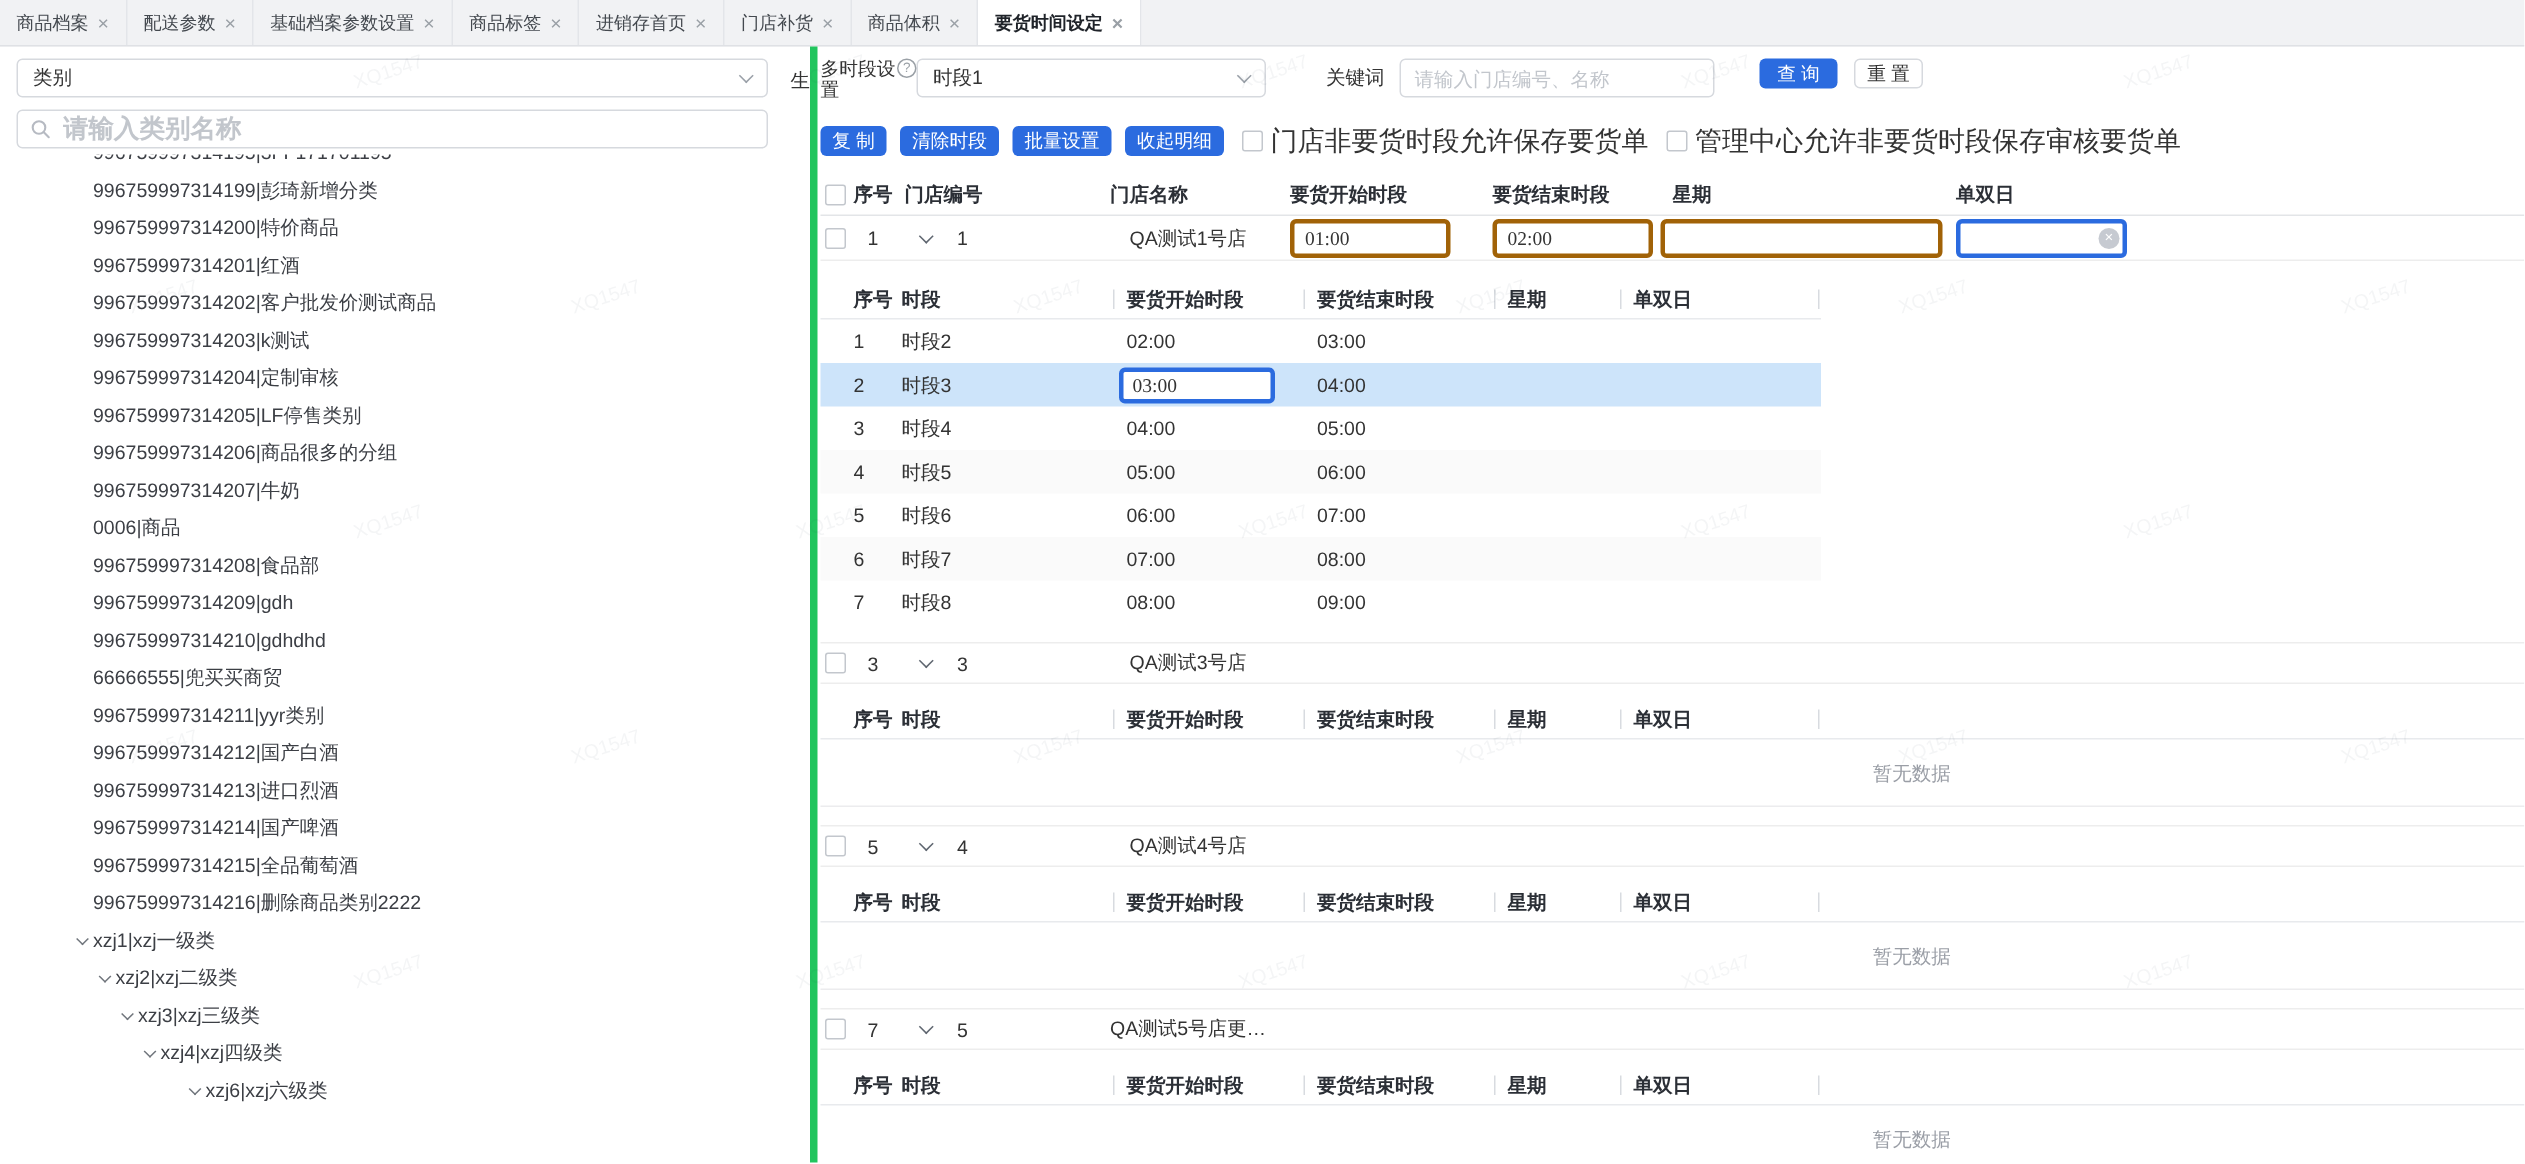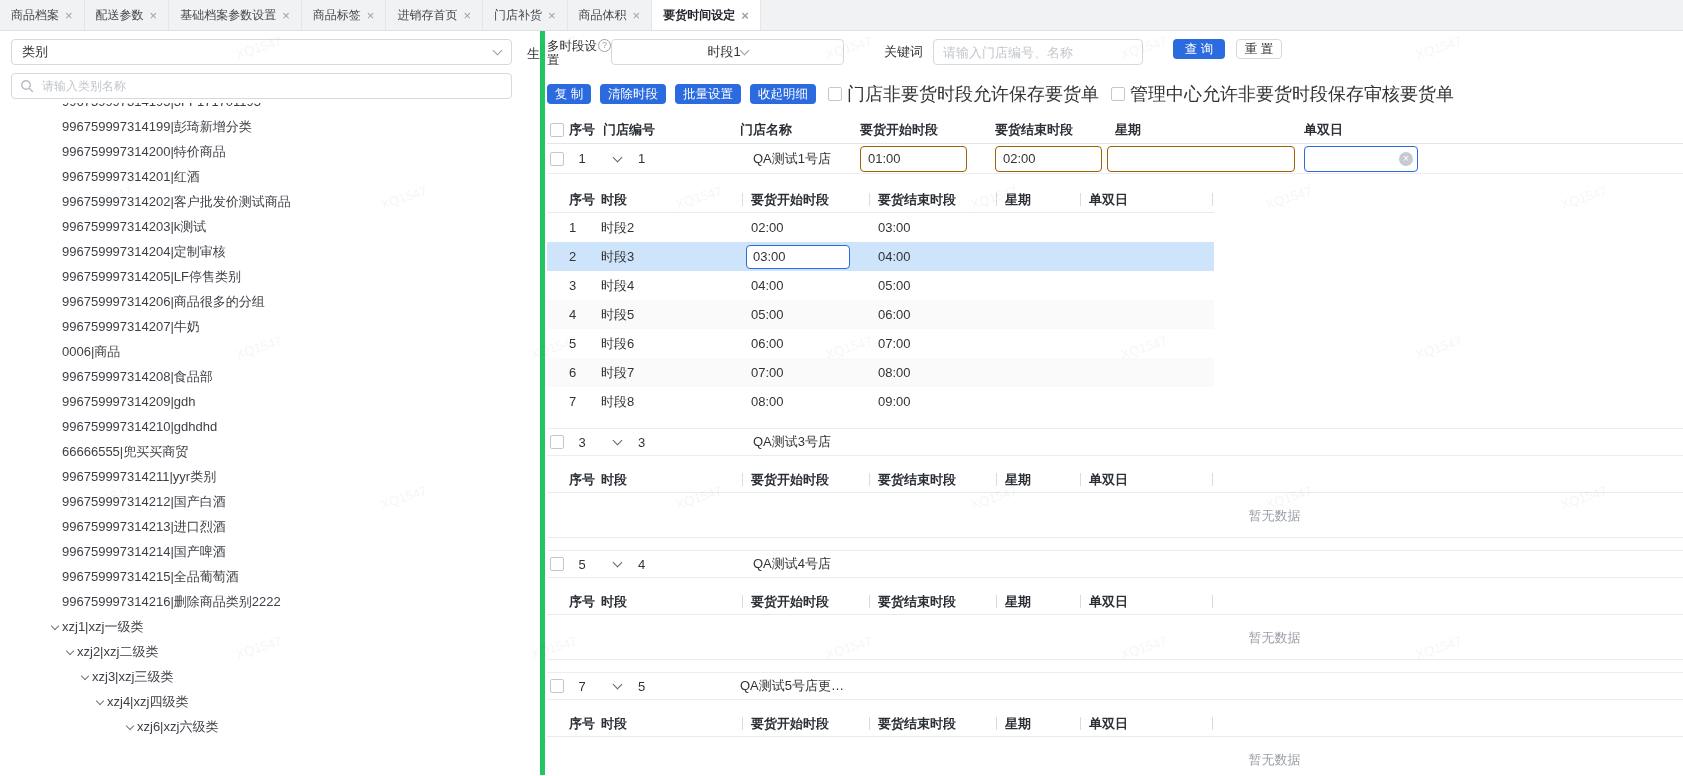--- a/index.html
+++ b/index.html
@@ -17,34 +17,34 @@
   .tab-close { margin-left:6px; color:#9aa0a6; font-size:13px; line-height:1; }
 
   .content { display:flex; height:744px; }
 
   
   .sidebar { width:545px; border-right:5px solid #22c55e; position:relative; padding:8px 0 0 11px; overflow:hidden; flex:none; }
   .select-box { width:501px; height:26px; border:1px solid #d6d9de; border-radius:4px; background:#fff; display:flex; align-items:center; justify-content:space-between; padding:0 10px; cursor:pointer; }
   .chev-down { width:7px; height:7px; border-right:1.4px solid #9aa0a8; border-bottom:1.4px solid #9aa0a8; transform:rotate(45deg); margin-top:-3px; flex:none; }
   .partial-text { position:absolute; left:527px; top:14px; font-size:13px; color:#333; }
   .search-box { margin-top:8px; width:501px; height:26px; border:1px solid #d6d9de; border-radius:4px; display:flex; align-items:center; padding:0 8px; background:#fff; }
-  .search-box input { border:none; outline:none; flex:1; font-size:12px; font-family:inherit; margin-left:6px; color:#4c1d95; background:transparent; }
+  .search-box input { border:none; outline:none; flex:1; font-size:17px; font-family:inherit; margin-left:6px; color:#4c1d95; background:transparent;font-weight:bold; }
   input::placeholder { color:#c2c6cc; }
   .tree { margin-top:4px; height:700px; overflow:hidden; }
   .tree-item { height:25px; line-height:25px; white-space:nowrap; font-size:13px; color:#3c3f45; display:flex; align-items:center; cursor:pointer; }
   .tree-item:first-child { margin-top:-14px; }
   .tree-chev { width:15px; margin-left:-15px; display:inline-flex; align-items:center; justify-content:center; flex:none; }
   .chev-glyph { width:6px; height:6px; border-right:1.3px solid #70757c; border-bottom:1.3px solid #70757c; transform:rotate(45deg); margin-top:-2px; }
 
   
   .main { flex:1; position:relative; overflow:hidden; padding-left:2px; }
   .row1 { display:flex; align-items:flex-start; margin-top:8px; height:30px; }
   .multi-label { width:52px; position:relative; font-size:12.5px; line-height:14px; color:#333; flex:none; }
   .info-icon { position:absolute; left:51px; top:0; width:13px; height:13px; border:1px solid #9aa0a6; border-radius:50%; color:#9aa0a6; font-size:9px; line-height:11px; text-align:center; }
-  .period-select { width:233px; height:26px; margin-left:12px;justify-content:center; }
+  .period-select { width:233px; height:26px; margin-left:12px; }
   .kw-label { margin-left:40px; line-height:26px; color:#333; flex:none; }
   .kw-input { margin-left:10px; width:210px; height:26px; border:1px solid #d6d9de; border-radius:4px; padding:0 9px; font-size:13px; font-family:inherit; outline:none; color:#333; }
   .btn { height:20px; border-radius:4px; font-size:12.5px; font-family:inherit; cursor:pointer; white-space:nowrap; }
   .btn.primary { background:#2b6bdf; color:#fff; border:none; }
   .btn.plain { background:#fff; border:1px solid #d6d9de; color:#333; }
   .btn-search { margin-left:30px; width:52px; }
   .btn-reset  { margin-left:11px; width:46px; }
 
   .row2 { display:flex; align-items:center; margin-top:12px; height:26px; }
   .btn-copy { width:44px; }
@@ -69,21 +69,21 @@
   .c-end   { width:118px; padding-left:8px; flex:none; }
   .c-week  { width:197px; padding-left:10px; flex:none; }
   .store-row .c-week { padding-left:2px; }
   .c-odd   { width:130px; padding-left:2px; position:relative; flex:none; }
   .store-row { display:flex; align-items:center; height:30px; border-bottom:1px solid #ededed; font-size:13px; color:#333; }
   .store-row.later { height:28px; margin-top:12px; border-top:1px solid #ededed; }
   .row-code { display:flex; align-items:center; }
   .expand-chev-wrap { margin-left:17px; width:12px; display:inline-flex; align-items:center; cursor:pointer; }
   .chev-glyph2 { width:7px; height:7px; border-right:1.6px solid #5f6670; border-bottom:1.6px solid #5f6670; transform:rotate(45deg); margin-top:-3px; }
   .code-text { margin-left:12px; }
-  .cell-input { height:26px; border:1px solid #a16207; border-radius:4px; font-size:13px; font-family:Liberation Sans, sans-serif; padding:0 7px; color:#333; outline:none; background:#fff; }
+  .cell-input { height:26px; border:3px solid #a16207; border-radius:4px; font-size:13px; font-family:Liberation Serif, serif; padding:0 7px; color:#333; outline:none; background:#fff; }
   .cell-input.small { height:24px; padding:0 6px; }
   .cell-input.focused { border-color:#2b6bdf; }
   .w107 { width:107px; } .w188 { width:188px; } .w114 { width:114px; }
   .clear-icon { position:absolute; left:97px; top:50%; transform:translateY(-50%); width:14px; height:14px; border-radius:50%; background:#c6cad1; color:#fff; font-size:10px; line-height:14px; text-align:center; }
 
   
   .sub-table { margin-top:13px; }
   .sub-table.empty { margin-top:11px; }
   .sub-thead { display:flex; align-items:center; height:26px; border-bottom:1px solid #e8eaed; font-weight:bold; font-size:13px; color:#2b2f36; }
   .sub-thead.narrow { width:667px; }

